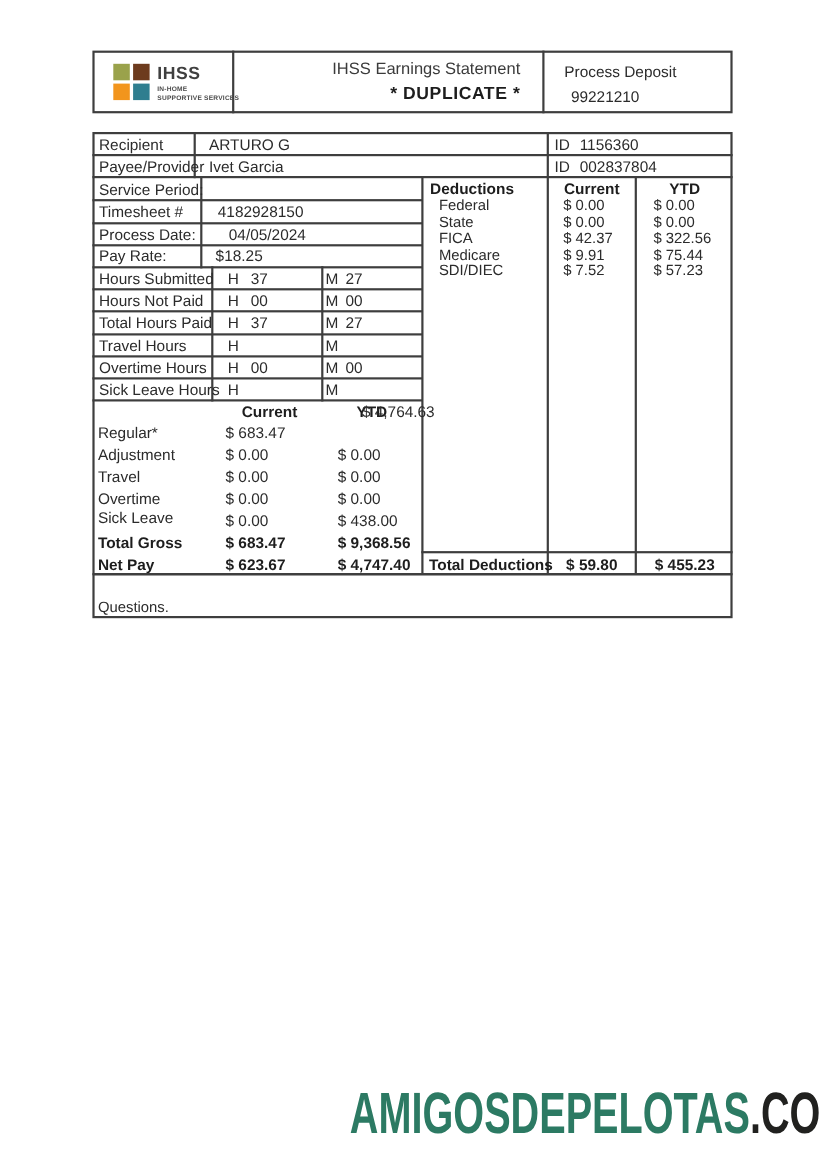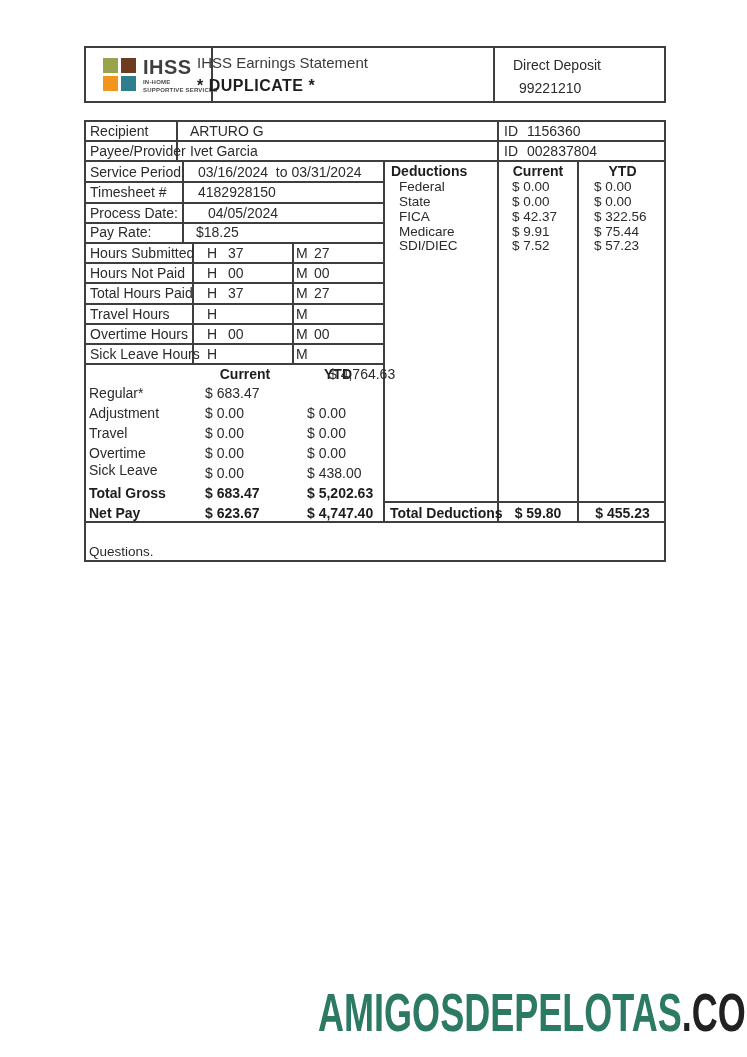--- a/index.html
+++ b/index.html
@@ -8,23 +8,23 @@
     font-family:"Liberation Sans", sans-serif; color:#2e2e2e; overflow:hidden;
   }
   .box { position:absolute; border:2px solid #3e3e3e; box-sizing:border-box; background:transparent; }
   .line { position:absolute; background:#3e3e3e; }
   .cell { position:absolute; font-size:14px; line-height:20px; white-space:pre; color:#2b2b2b; }
   .b { font-weight:bold; color:#1d1d1d; }
   .ctr { text-align:center; }
   .ded { font-size:13.5px; line-height:15px; }
   
   .sq { position:absolute; width:15px; height:15px; }
-  .logo-acronym { position:absolute; font-size:20px; font-weight:bold; letter-spacing:0.5px; color:#3f3f3f; line-height:15px; }
+  .logo-acronym { position:absolute; font-size:16px; font-weight:bold; letter-spacing:0.5px; color:#3f3f3f; line-height:15px; }
   .logo-sub { position:absolute; font-size:6px; line-height:7px; color:#4a4a4a; font-weight:bold; letter-spacing:0.2px; white-space:pre; }
-  .hdr-title { position:absolute; left:197px; width:262px; text-align:left; }
+  .hdr-title { position:absolute; left:211px; width:262px; text-align:right; }
   
   .watermark {
     position:absolute; left:318px; top:986px; font-size:53px; line-height:1;
     font-weight:bold; white-space:nowrap; letter-spacing:0px;
     transform:scaleX(0.68); transform-origin:left top;
   }
 </style>
 </head>
 <body>
 
@@ -39,21 +39,21 @@
     <div class="sq" style="left: 121px; top: 58px; background: rgb(109, 59, 30);"></div>
     <div class="sq" style="left: 103px; top: 76px; background: rgb(242, 149, 29);"></div>
     <div class="sq" style="left: 121px; top: 76px; background: rgb(47, 126, 143);"></div>
     <div class="logo-acronym" style="left:143px; top:60px;">IHSS</div>
     <div class="logo-sub" style="left:143px; top:79px;">IN-HOME</div>
     <div class="logo-sub" style="left:143px; top:87px;">SUPPORTIVE SERVICES</div>
   </div>
 
   <div class="hdr-title" style="top:54px; font-size:15px; color:#3b3b3b;">IHSS Earnings Statement</div>
   <div class="hdr-title b" style="top:77px; font-size:16px; letter-spacing:0.5px;">* DUPLICATE *</div>
-  <div class="cell" style="left:513px; top:55px;">Direct Deposit</div>
+  <div class="cell" style="left:513px; top:55px;">Process Deposit</div>
   <div class="cell" style="left:519px; top:78px;">99221210</div>
 
   <div class="box" style="left:84px; top:120px; width:582px; height:403px;"></div>
 
   <div class="line" style="left:84px; top:140px; width:582px; height:2px;"></div>
   <div class="line" style="left:84px; top:160px; width:582px; height:2px;"></div>
   <div class="line" style="left:84px; top:181px; width:300px; height:2px;"></div>
   <div class="line" style="left:84px; top:202px; width:300px; height:2px;"></div>
   <div class="line" style="left:84px; top:222px; width:300px; height:2px;"></div>
   <div class="line" style="left:84px; top:242px; width:300px; height:2px;"></div>
@@ -77,21 +77,20 @@
   <div class="cell" style="left:190px; top:121px;">ARTURO G</div>
   <div class="cell" style="left:504px; top:121px;">ID</div>
   <div class="cell" style="left:527px; top:121px;">1156360</div>
 
   <div class="cell" style="left:90px; top:141px;">Payee/Provider</div>
   <div class="cell" style="left:190px; top:141px;">Ivet Garcia</div>
   <div class="cell" style="left:504px; top:141px;">ID</div>
   <div class="cell" style="left:527px; top:141px;">002837804</div>
 
   <div class="cell" style="left:90px; top:162px;">Service Period:</div>
-  <div class="cell" style="left:198px; top:162px;">03/16/2024  to 03/31/2024</div>
   <div class="cell" style="left:90px; top:182px;">Timesheet #</div>
   <div class="cell" style="left:198px; top:182px;">4182928150</div>
   <div class="cell" style="left:90px; top:203px;">Process Date:</div>
   <div class="cell" style="left:198px; top:203px;margin-left:10px;">04/05/2024</div>
   <div class="cell" style="left:90px; top:222px;">Pay Rate:</div>
   <div class="cell" style="left:196px; top:222px;">$18.25</div>
 
   <div class="cell" style="left:90px; top:243px;">Hours Submitted</div>
   <div class="cell" style="left:207px; top:243px;">H</div>
   <div class="cell" style="left:228px; top:243px;">37</div>
@@ -146,21 +145,21 @@
   <div class="cell" style="left:89px; top:443px;">Overtime</div>
   <div class="cell" style="left:205px; top:443px;">$ 0.00</div>
   <div class="cell" style="left:307px; top:443px;">$ 0.00</div>
 
   <div class="cell" style="left:89px; top:438px;margin-top:22px;">Sick Leave</div>
   <div class="cell" style="left:205px; top:463px;">$ 0.00</div>
   <div class="cell" style="left:307px; top:463px;">$ 438.00</div>
 
   <div class="cell b" style="left:89px; top:483px;">Total Gross</div>
   <div class="cell b" style="left:205px; top:483px;">$ 683.47</div>
-  <div class="cell b" style="left:307px; top:483px;">$ 5,202.63</div>
+  <div class="cell b" style="left:307px; top:483px;">$ 9,368.56</div>
 
   <div class="cell b" style="left:89px; top:503px;">Net Pay</div>
   <div class="cell b" style="left:205px; top:503px;">$ 623.67</div>
   <div class="cell b" style="left:307px; top:503px;">$ 4,747.40</div>
 
   <div class="cell b" style="left:391px; top:163px; line-height:16px;">Deductions</div>
   <div class="cell b ctr" style="left:499px; top:163px; width:78px; line-height:16px;">Current</div>
   <div class="cell b ctr" style="left:579px; top:163px; width:87px; line-height:16px;">YTD</div>
 
   <div class="cell ded" style="left:399px; top:179px;">Federal</div>

